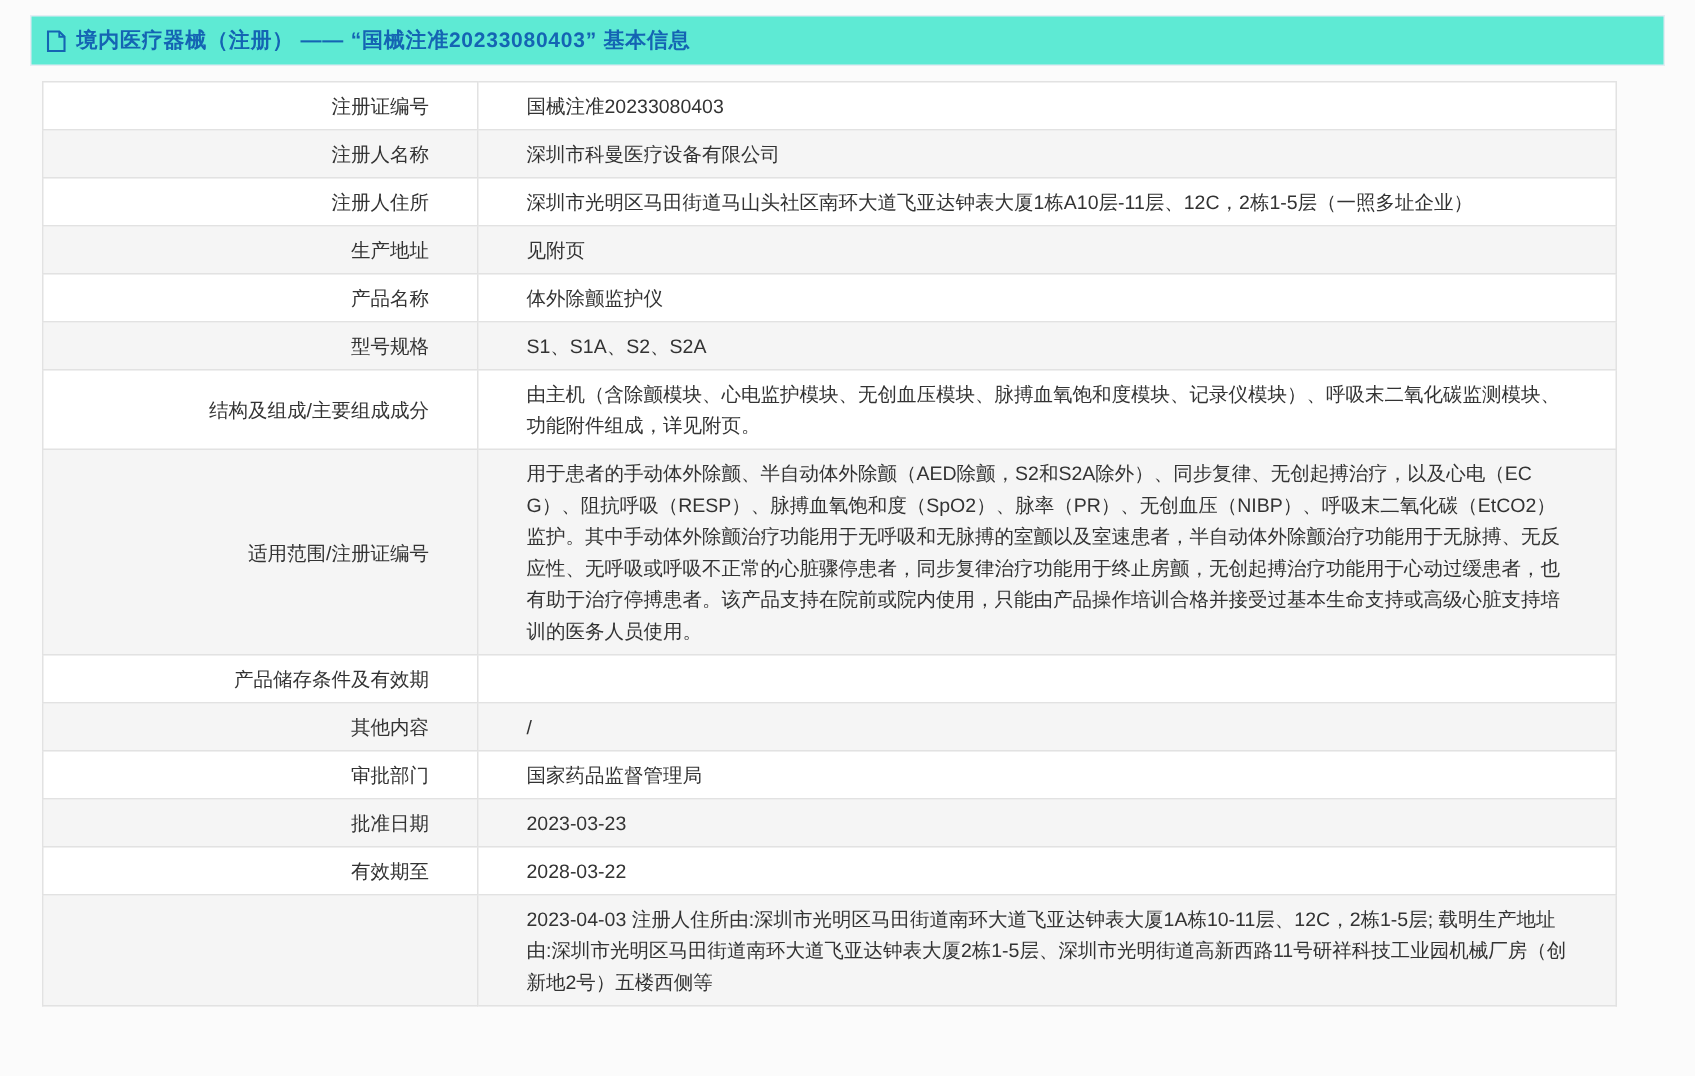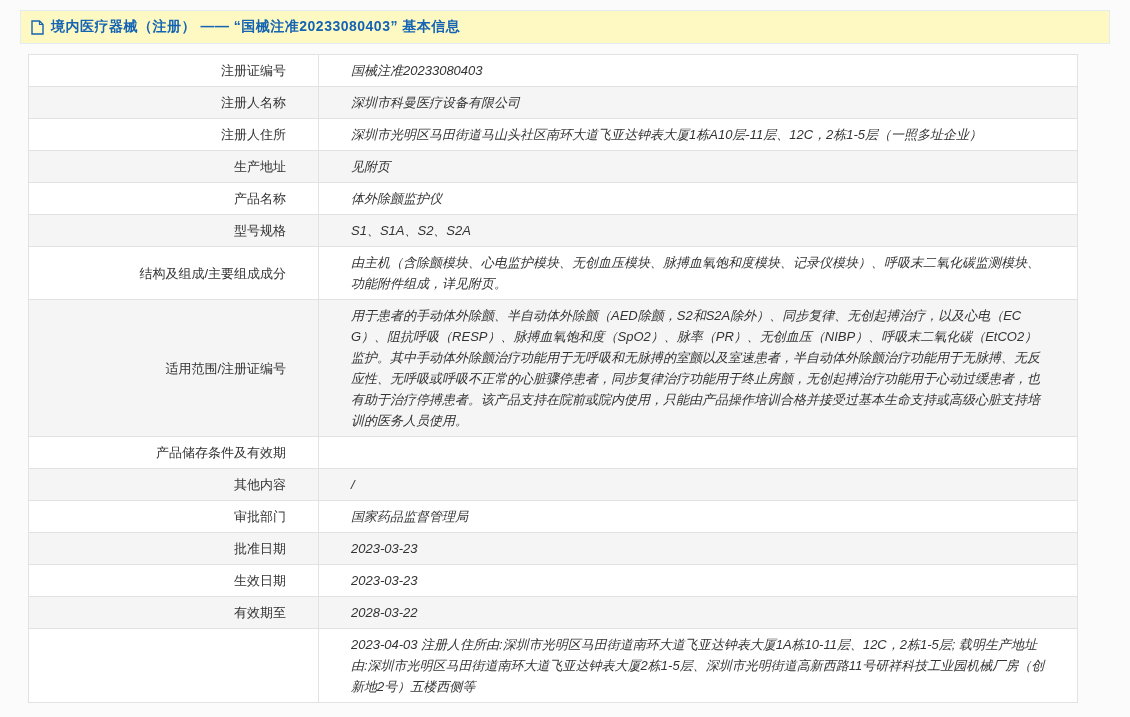--- a/index.html
+++ b/index.html
@@ -8,21 +8,21 @@
     height: 717px;
     overflow: hidden;
     background: #fbfbfb;
     font-family: "Liberation Sans", "DejaVu Sans", sans-serif;
   }
   .page {
     padding: 10px 20px 0 20px;
   }
   .header-bar {
     height: 34px;
-    background: #fef9c3;
+    background: #5eead4;
     border: 1px solid #e4ecf3;
     display: flex;
     align-items: center;
     padding: 0 10px;
     margin-bottom: 10px;
   }
   .doc-icon {
     display: inline-flex;
     align-items: center;
     margin-right: 7px;
@@ -53,21 +53,20 @@
     vertical-align: middle;
     word-break: break-all;
   }
   td.cell-label {
     width: 290px;
     text-align: right;
     color: #444444;
   }
   td.cell-value {
     text-align: left;
-    font-style: italic;
   }
   tr.row:nth-child(odd) td { background: #ffffff; }
   tr.row:nth-child(even) td { background: #f5f5f5; }
 </style>
 </head>
 <body>
 
 <div class="page">
 
   <div class="header-bar">
@@ -125,24 +124,20 @@
         </tr>
         <tr class="row">
           <td class="cell-label">审批部门</td>
           <td class="cell-value">国家药品监督管理局</td>
         </tr>
         <tr class="row">
           <td class="cell-label">批准日期</td>
           <td class="cell-value">2023-03-23</td>
         </tr>
         <tr class="row">
-          <td class="cell-label">生效日期</td>
-          <td class="cell-value">2023-03-23</td>
-        </tr>
-        <tr class="row">
           <td class="cell-label">有效期至</td>
           <td class="cell-value">2028-03-22</td>
         </tr>
         <tr class="row">
           <td class="cell-label"></td>
           <td class="cell-value">2023-04-03 注册人住所由:深圳市光明区马田街道南环大道飞亚达钟表大厦1A栋10-11层、12C，2栋1-5层; 载明生产地址由:深圳市光明区马田街道南环大道飞亚达钟表大厦2栋1-5层、深圳市光明街道高新西路11号研祥科技工业园机械厂房（创新地2号）五楼西侧等</td>
         </tr>
       </tbody>
     </table>
   </div>

